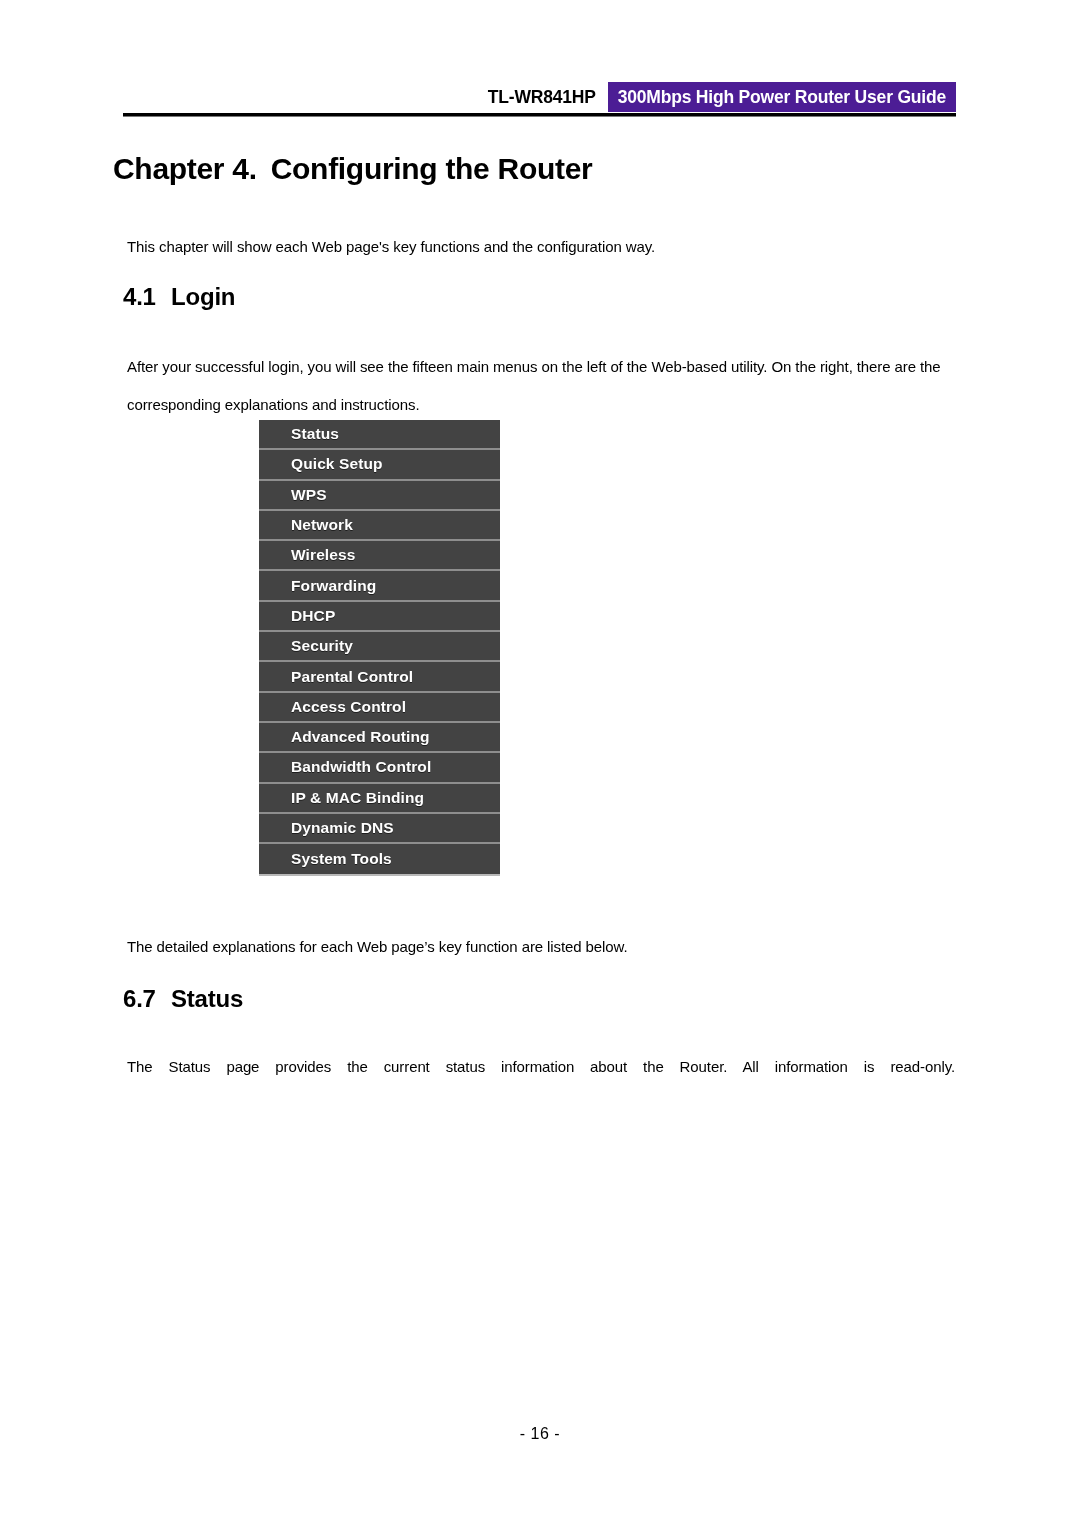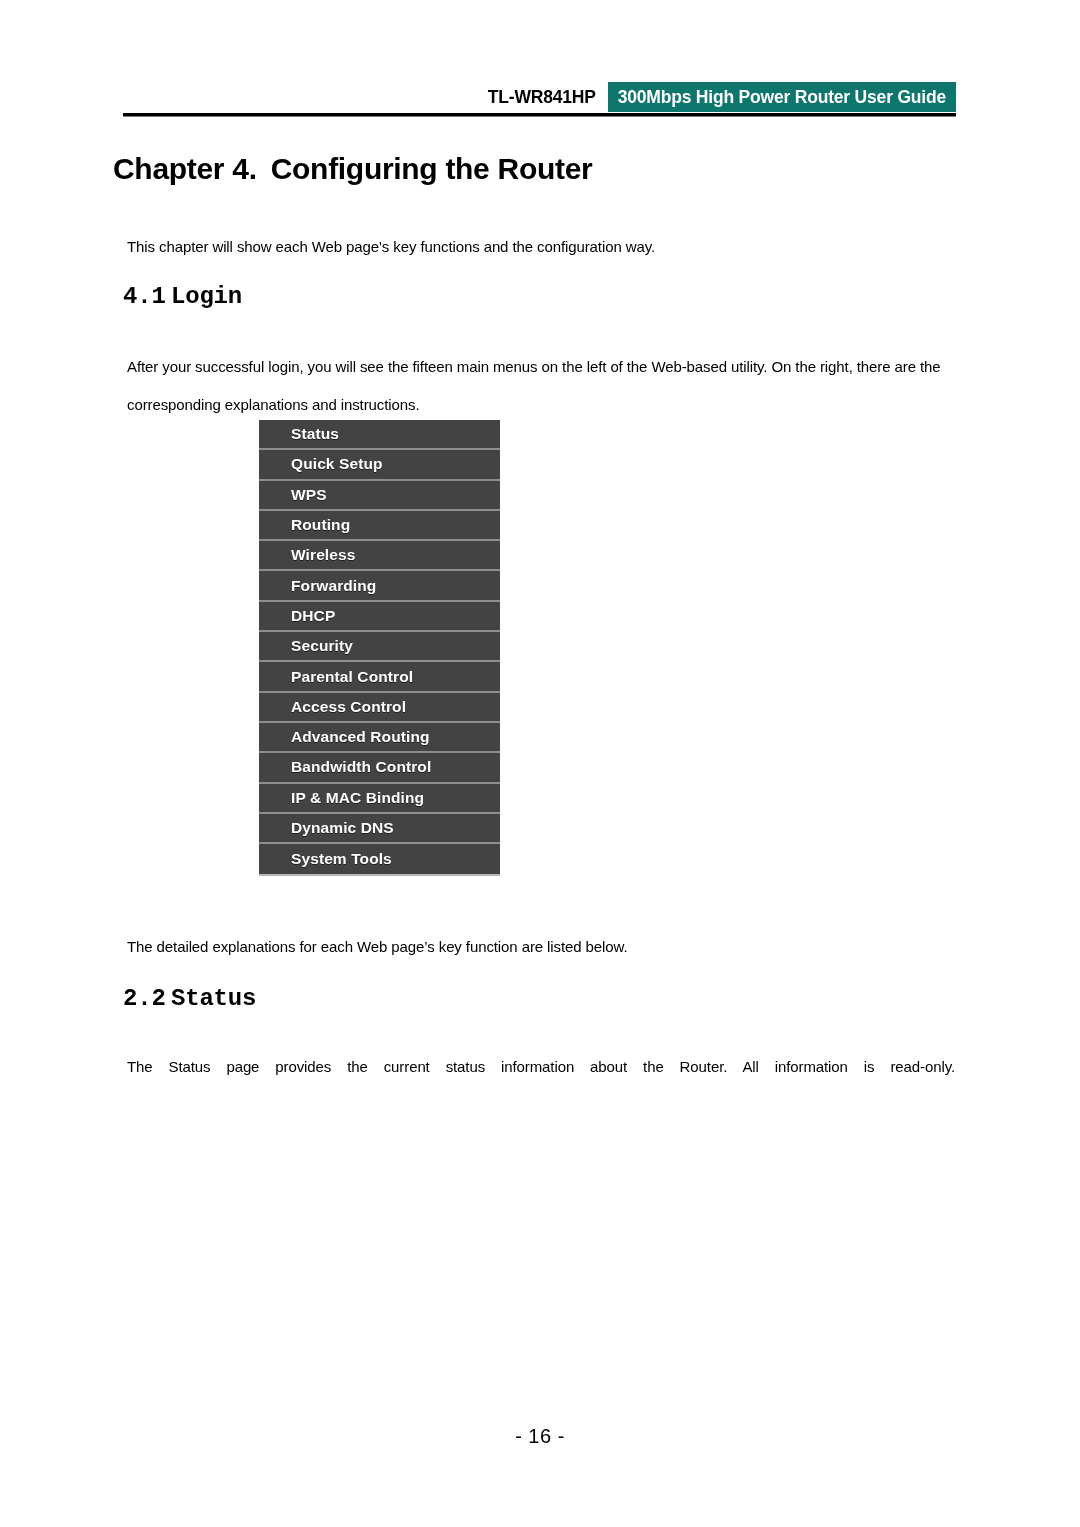--- a/index.html
+++ b/index.html
@@ -45,21 +45,21 @@
     background: #ffffff;
     color: #000000;
     font-size: 17.5px;
     font-weight: bold;
     letter-spacing: -0.2px;
     white-space: nowrap;
   }
   .header-title {
     display: flex;
     align-items: center;
-    background: #0f766e;
+    background: #4c1d95;
     color: #ffffff;
     font-size: 17.5px;
     font-weight: bold;
     letter-spacing: -0.2px;
     padding: 0 10px 0 10px;
     white-space: nowrap;
   }
   .header-rule {
     position: absolute;
     left: 0;
@@ -86,21 +86,20 @@
   }
 
   .h2 {
     position: absolute;
     left: 123px;
     width: 700px;
     font-size: 24px;
     font-weight: bold;
     letter-spacing: -0.2px;
     white-space: nowrap;
-    font-family: Liberation Mono, monospace;
   }
   .h2 .sec-num {
     display: inline-block;
     min-width: 48px;
   }
   .h2-login  { top: 283px; }
   .h2-status { top: 985px; }
 
   
   .para {
@@ -153,21 +152,21 @@
     white-space: nowrap;
   }
 
   
   .footer {
     position: absolute;
     left: 0;
     top: 1425px;
     width: 1080px;
     text-align: center;
-    font-size: 20px;
+    font-size: 16px;
     letter-spacing: 0.5px;
     color: #000000;
   }
 </style>
 </head>
 <body>
 
 <div class="page">
 
   <div class="header">
@@ -194,21 +193,21 @@
     <div class="menu-item">
       <span class="menu-item-label">Status</span>
     </div>
     <div class="menu-item">
       <span class="menu-item-label">Quick Setup</span>
     </div>
     <div class="menu-item">
       <span class="menu-item-label">WPS</span>
     </div>
     <div class="menu-item">
-      <span class="menu-item-label">Routing</span>
+      <span class="menu-item-label">Network</span>
     </div>
     <div class="menu-item">
       <span class="menu-item-label">Wireless</span>
     </div>
     <div class="menu-item">
       <span class="menu-item-label">Forwarding</span>
     </div>
     <div class="menu-item">
       <span class="menu-item-label">DHCP</span>
     </div>
@@ -234,20 +233,20 @@
       <span class="menu-item-label">Dynamic DNS</span>
     </div>
     <div class="menu-item">
       <span class="menu-item-label">System Tools</span>
     </div>
   </div>
 
   <div class="para para-detail">The detailed explanations for each Web page’s key function are listed below.</div>
 
   <div class="h2 h2-status">
-    <span class="sec-num">2.2</span><span>Status</span>
+    <span class="sec-num">6.7</span><span>Status</span>
   </div>
 
   <div class="para para-status">The Status page provides the current status information about the Router. All information is read-only.</div>
 
   <div class="footer">- 16 -</div>
 
 </div>
 
 </body></html>

